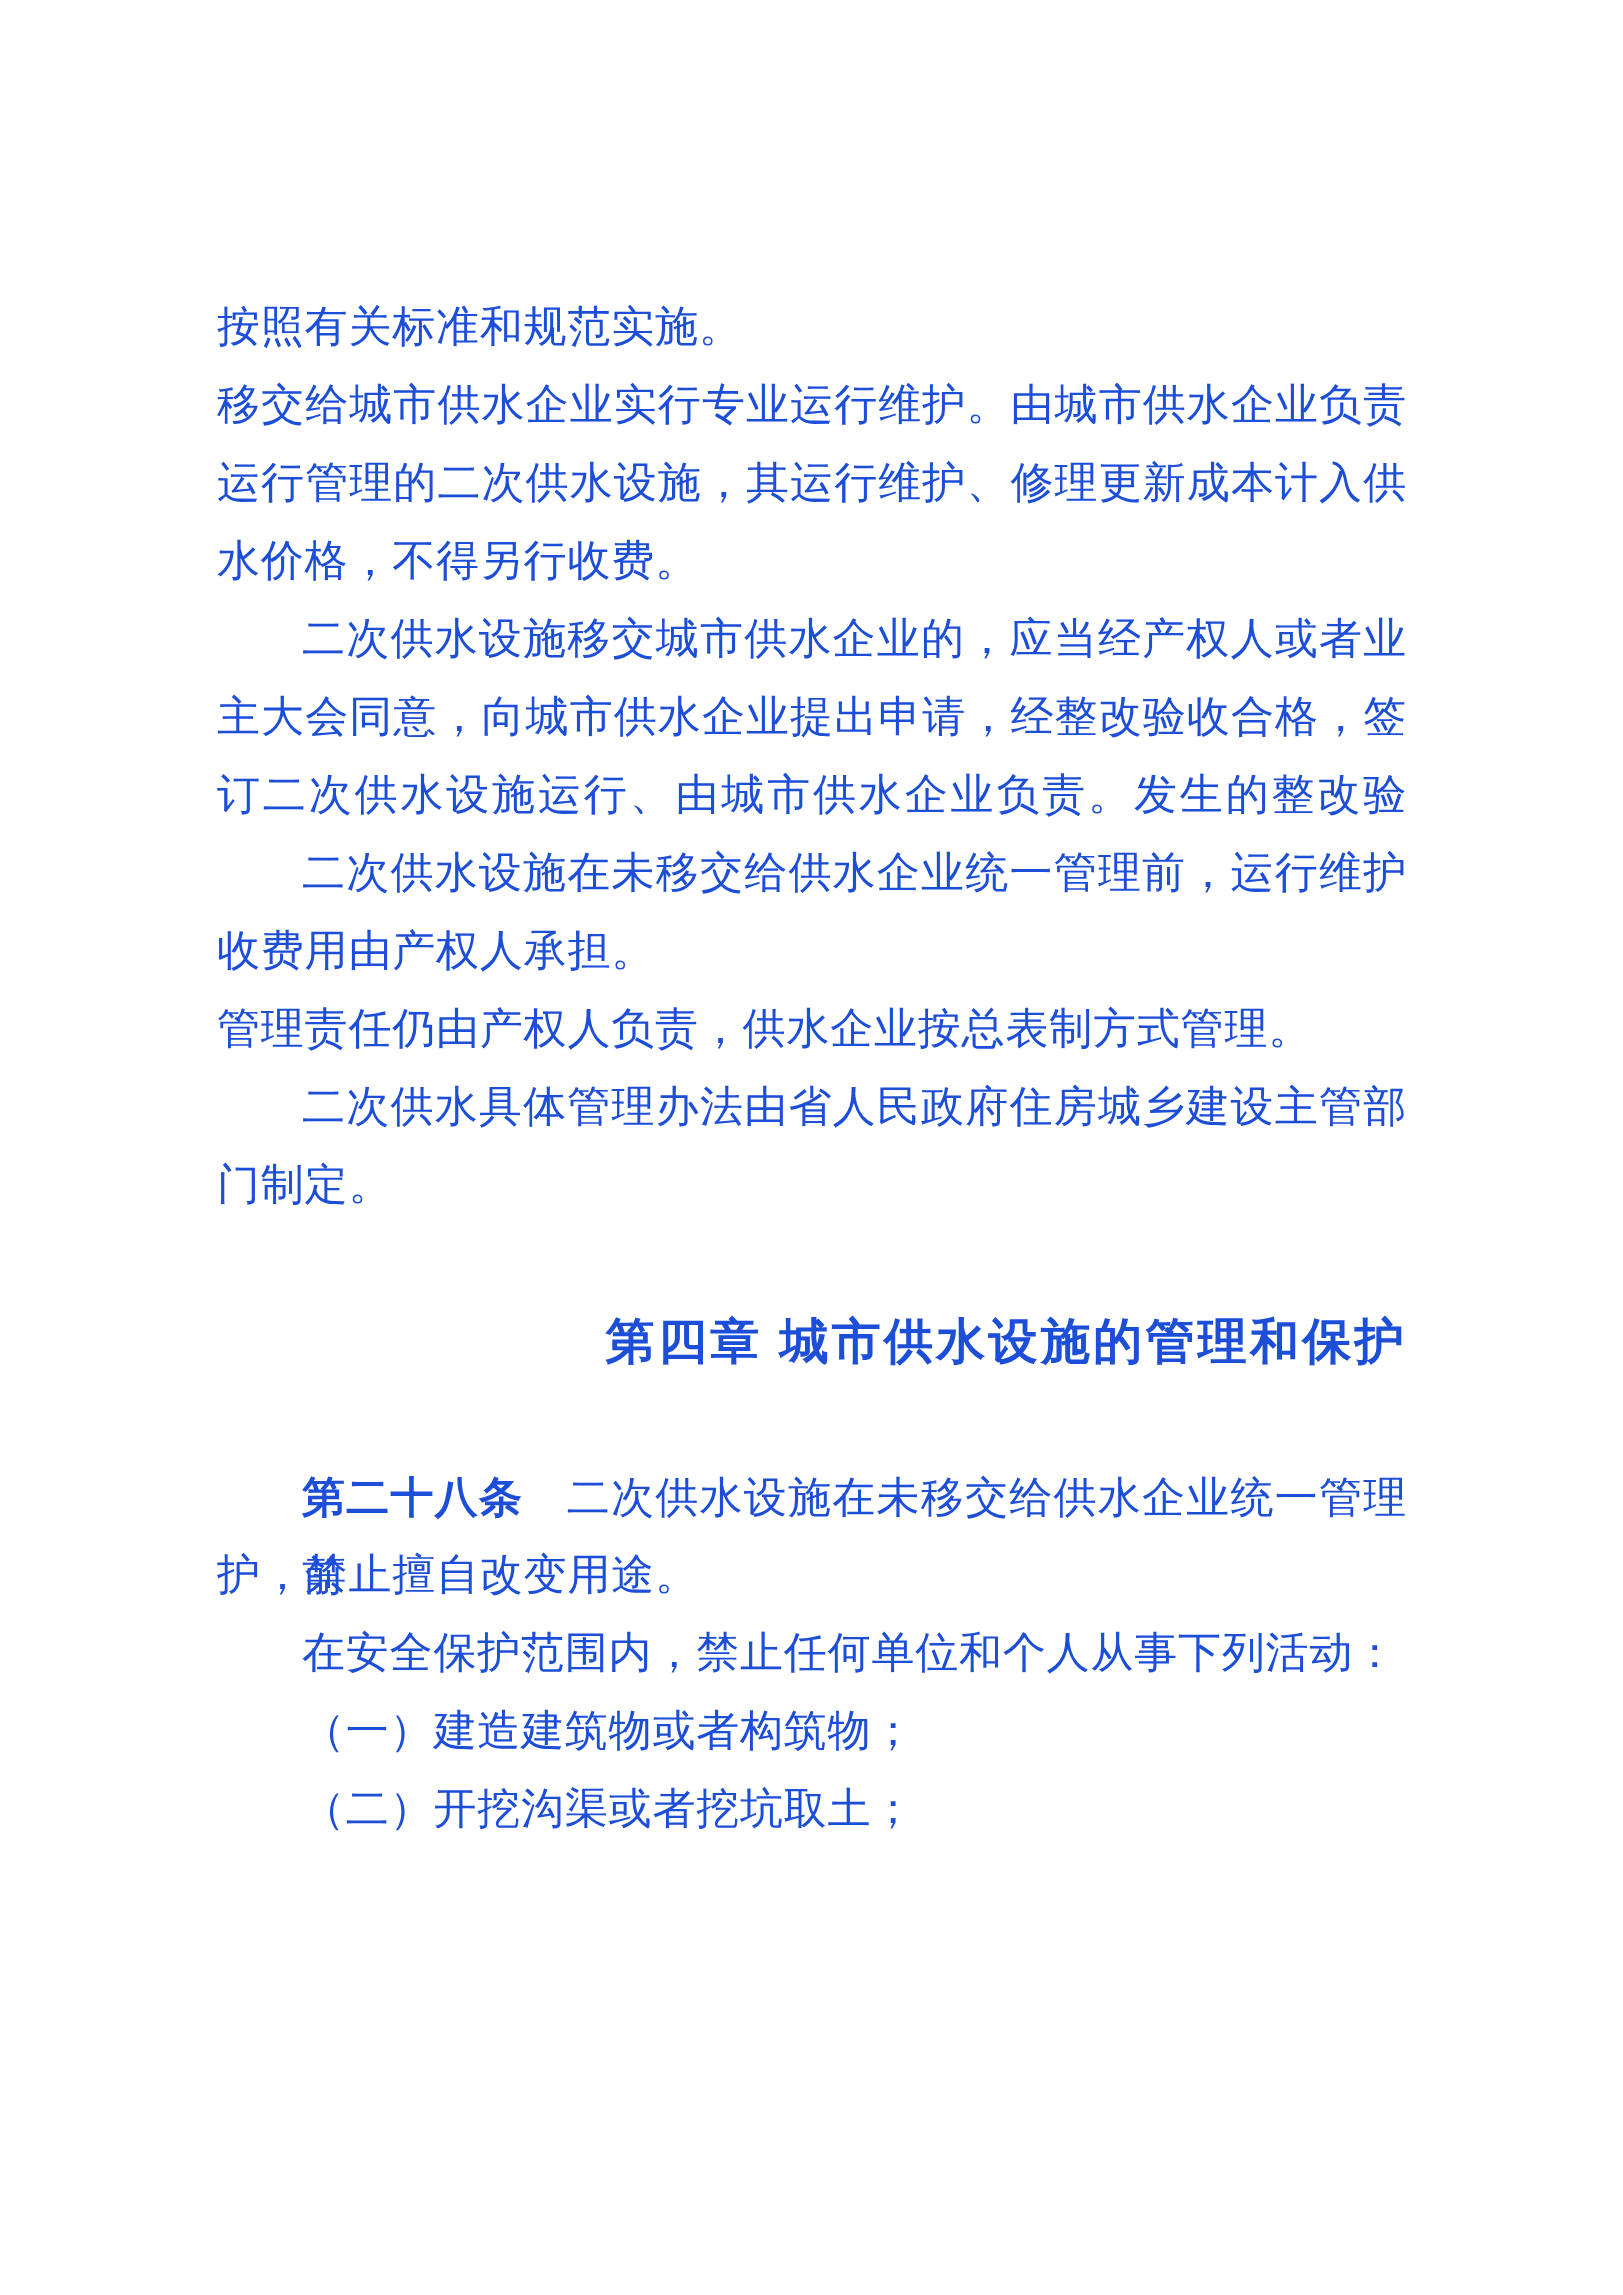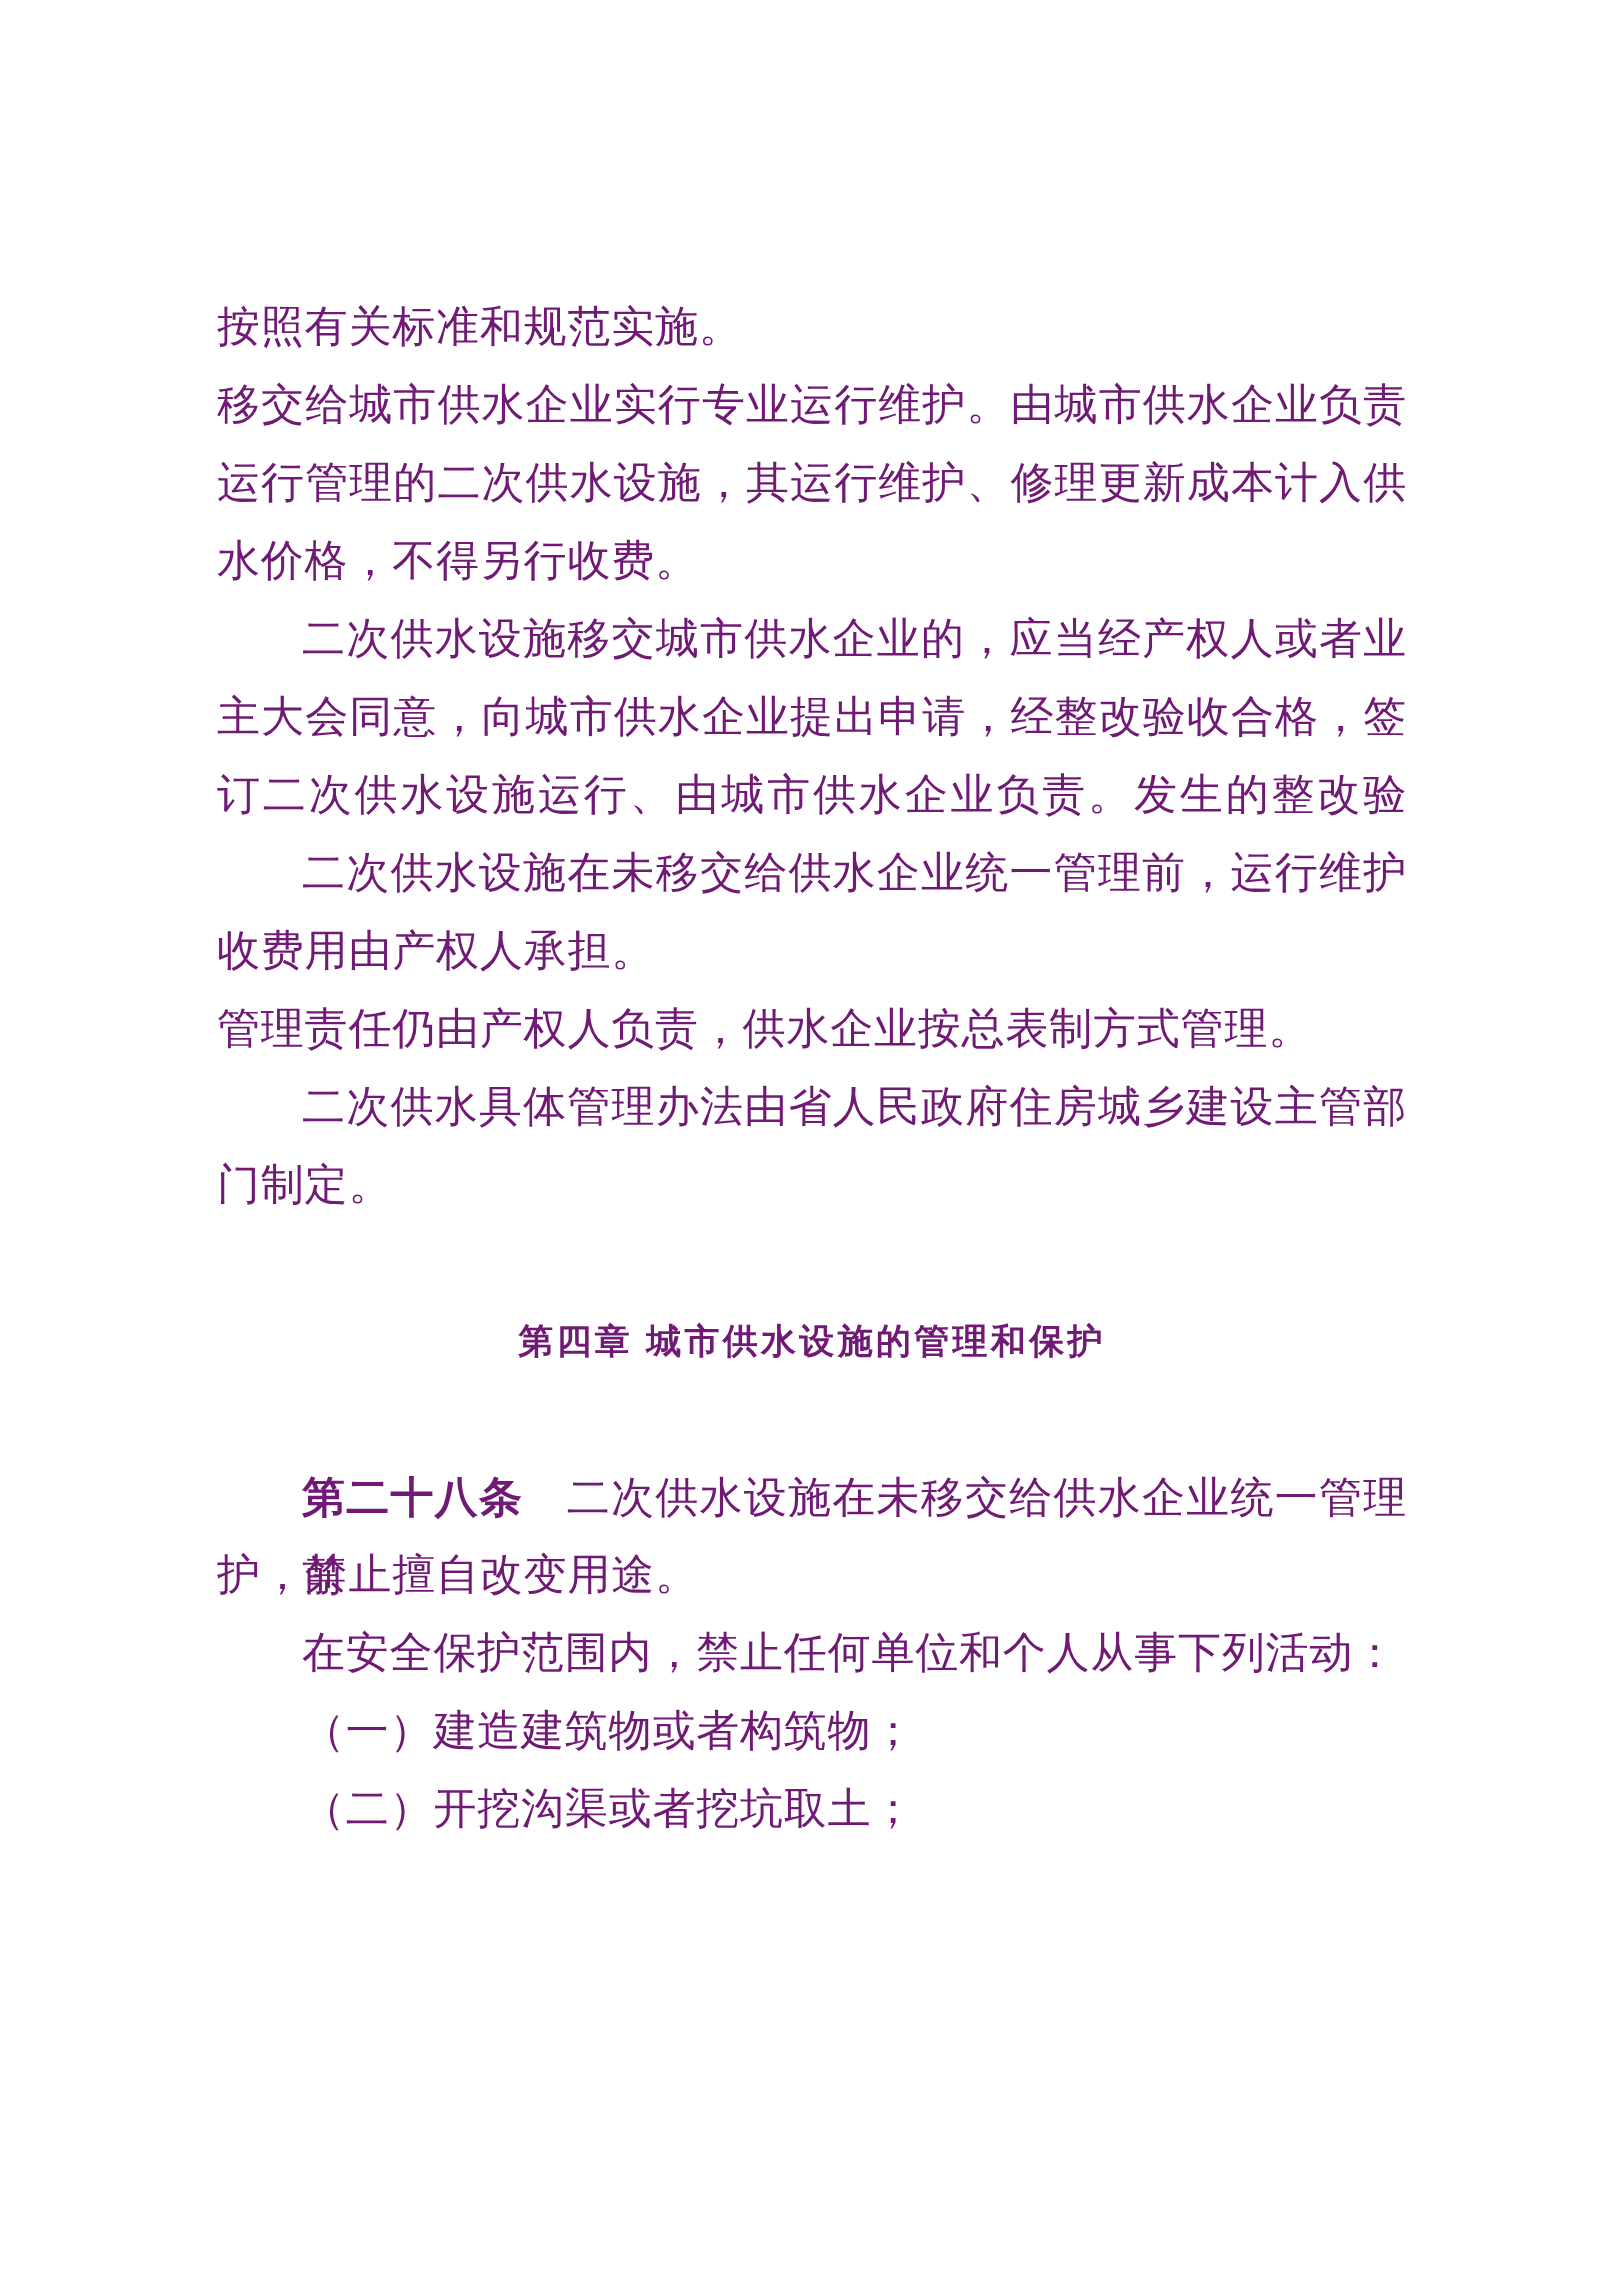--- a/index.html
+++ b/index.html
@@ -5,21 +5,21 @@
   html, body {
     margin: 0;
     padding: 0;
     background: #ffffff;
   }
   .page {
     position: relative;
     width: 1623px;
     height: 2295px;
     background: #ffffff;
-    color: #701a75;
+    color: #1d4ed8;
     font-family: "Liberation Serif", "DejaVu Serif", serif;
     overflow: hidden;
   }
   .content {
     position: absolute;
     left: 217px;
     top: 288px;
     width: 1190px;
   }
   .line {
@@ -44,23 +44,23 @@
   }
   .gap {
     display: inline-block;
     width: 43px;
     height: 0.8px;
   }
   .heading {
     height: 78px;
     line-height: 78px;
     margin: 78px 0;
-    font-size: 35px;
+    font-size: 49px;
     letter-spacing: 3.3px;
-    text-align: center;
+    text-align: right;
     font-weight: bold;
     font-family: "Liberation Sans", "DejaVu Sans", sans-serif;
   }
 </style>
 </head>
 <body>
 
 <div class="page">
   <div class="content" id="content">
       <div class="line">按照有关标准和规范实施。</div>

